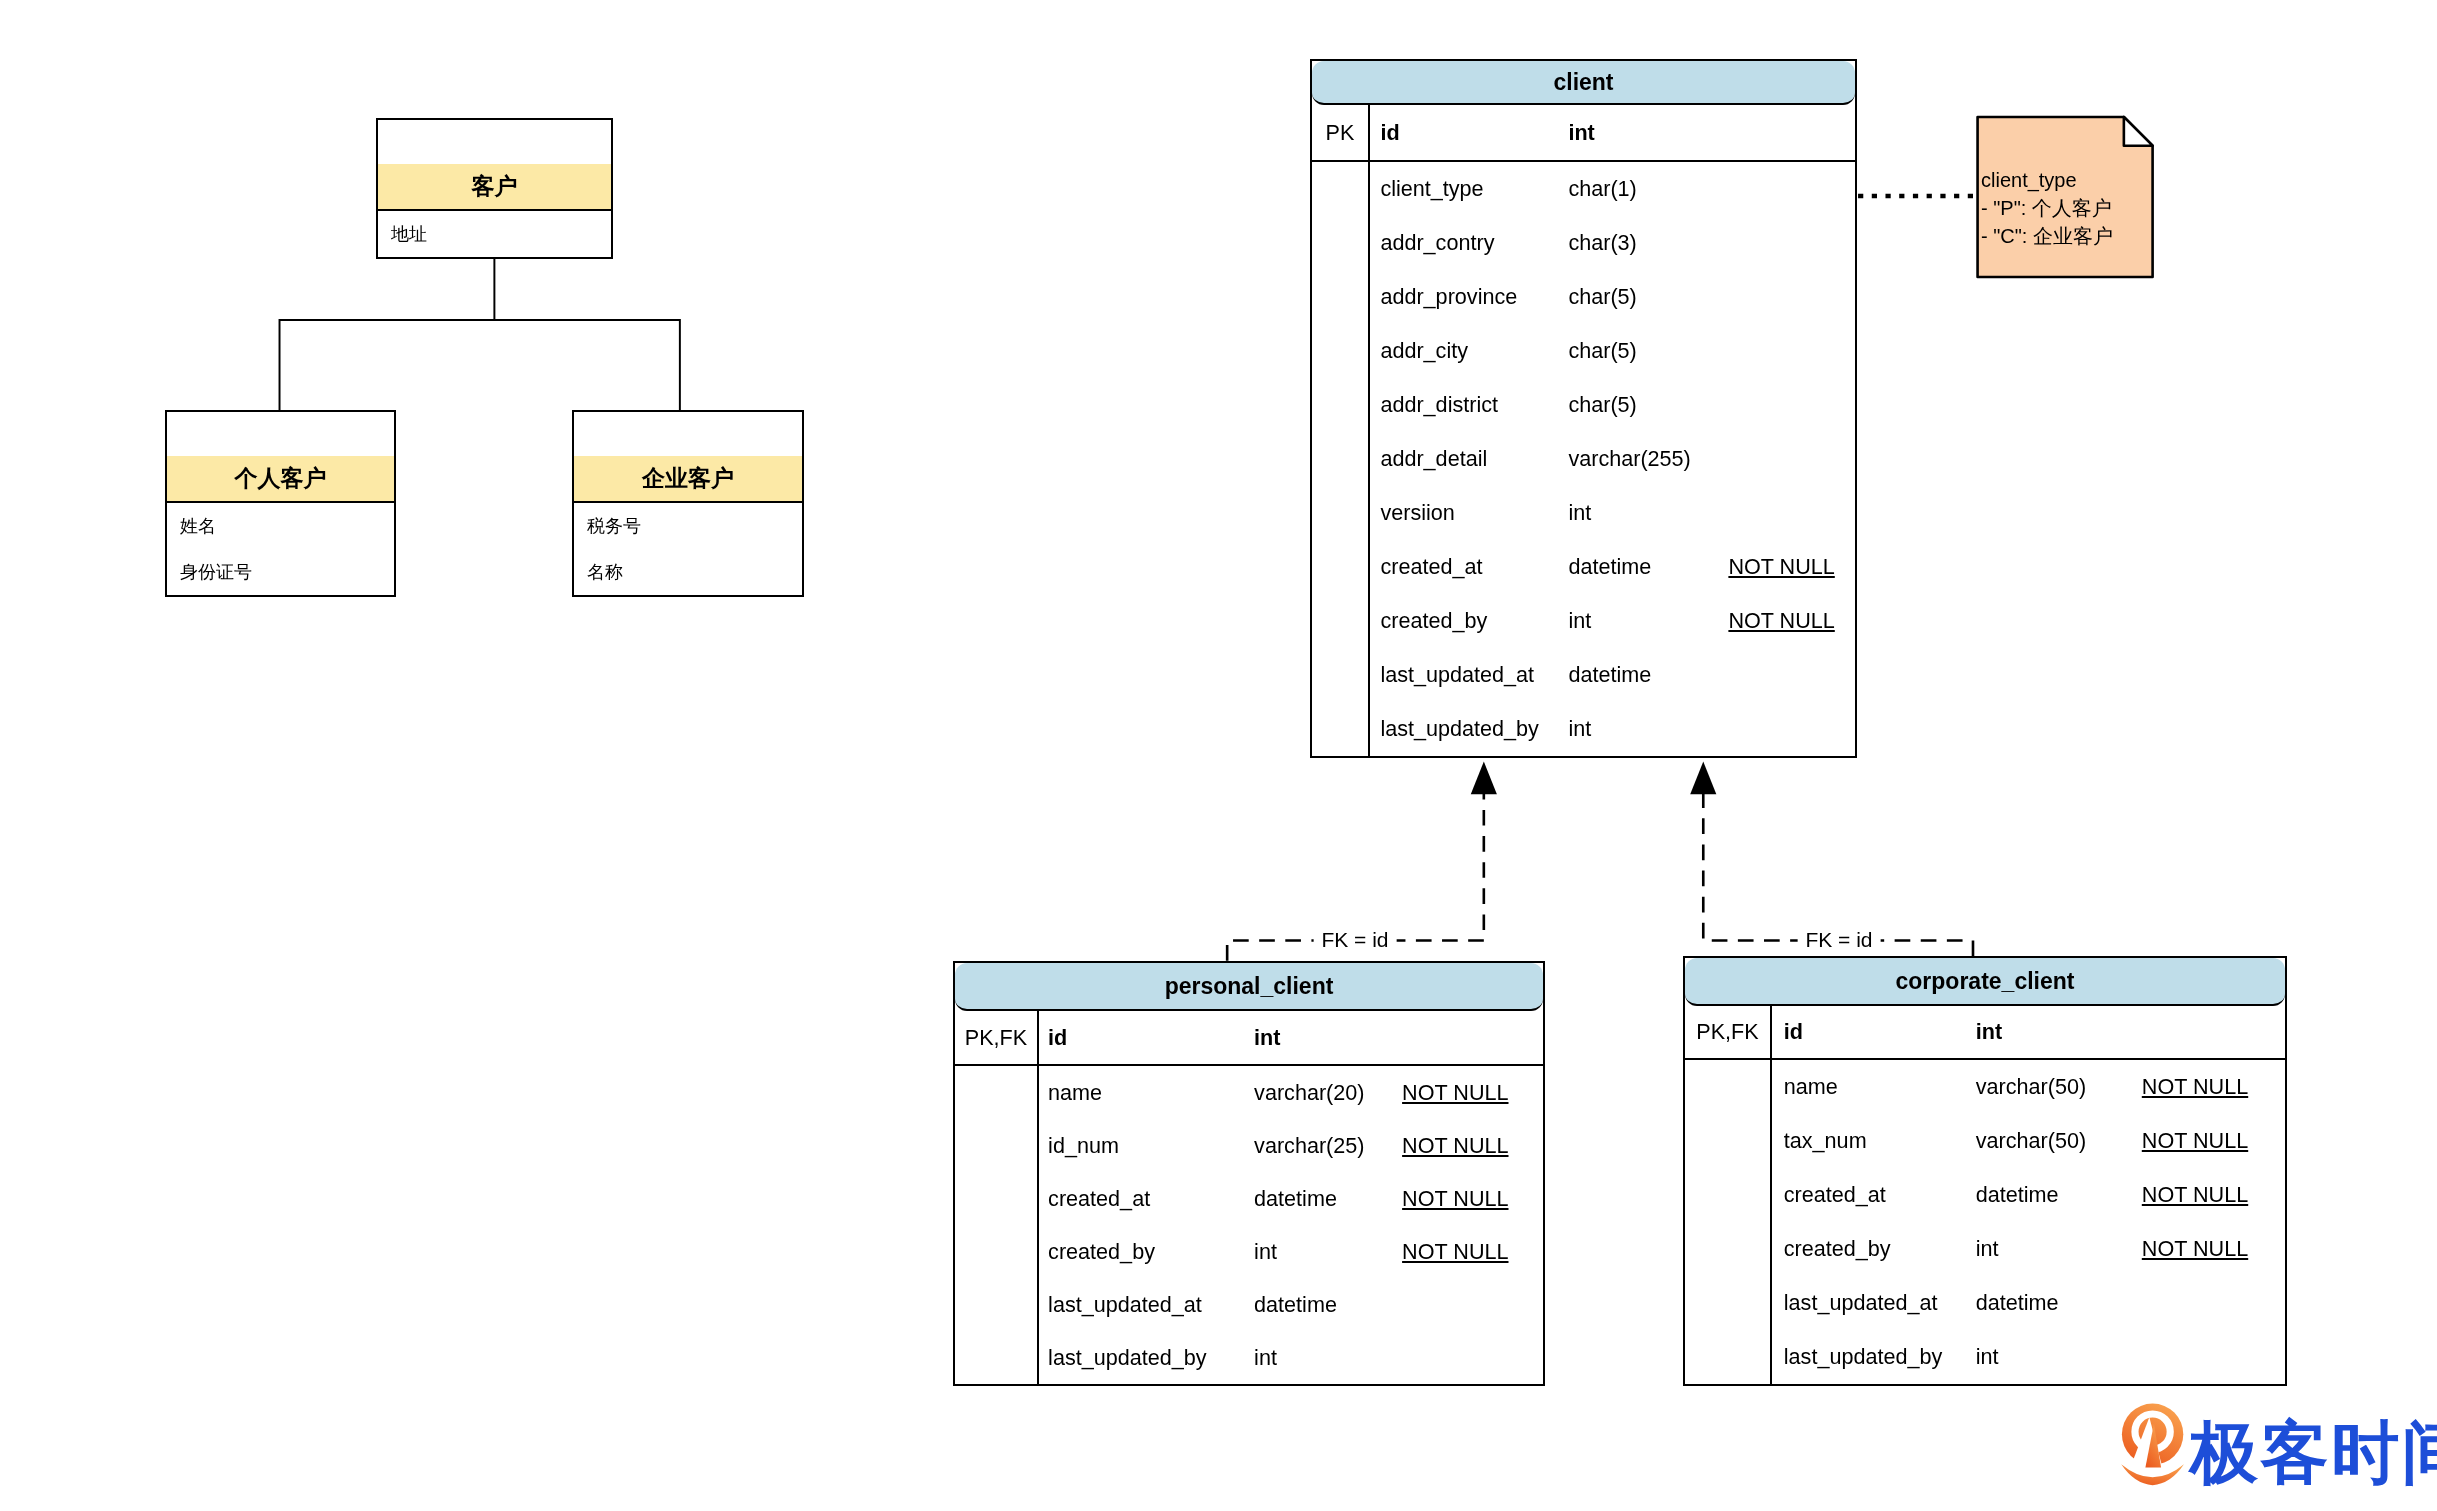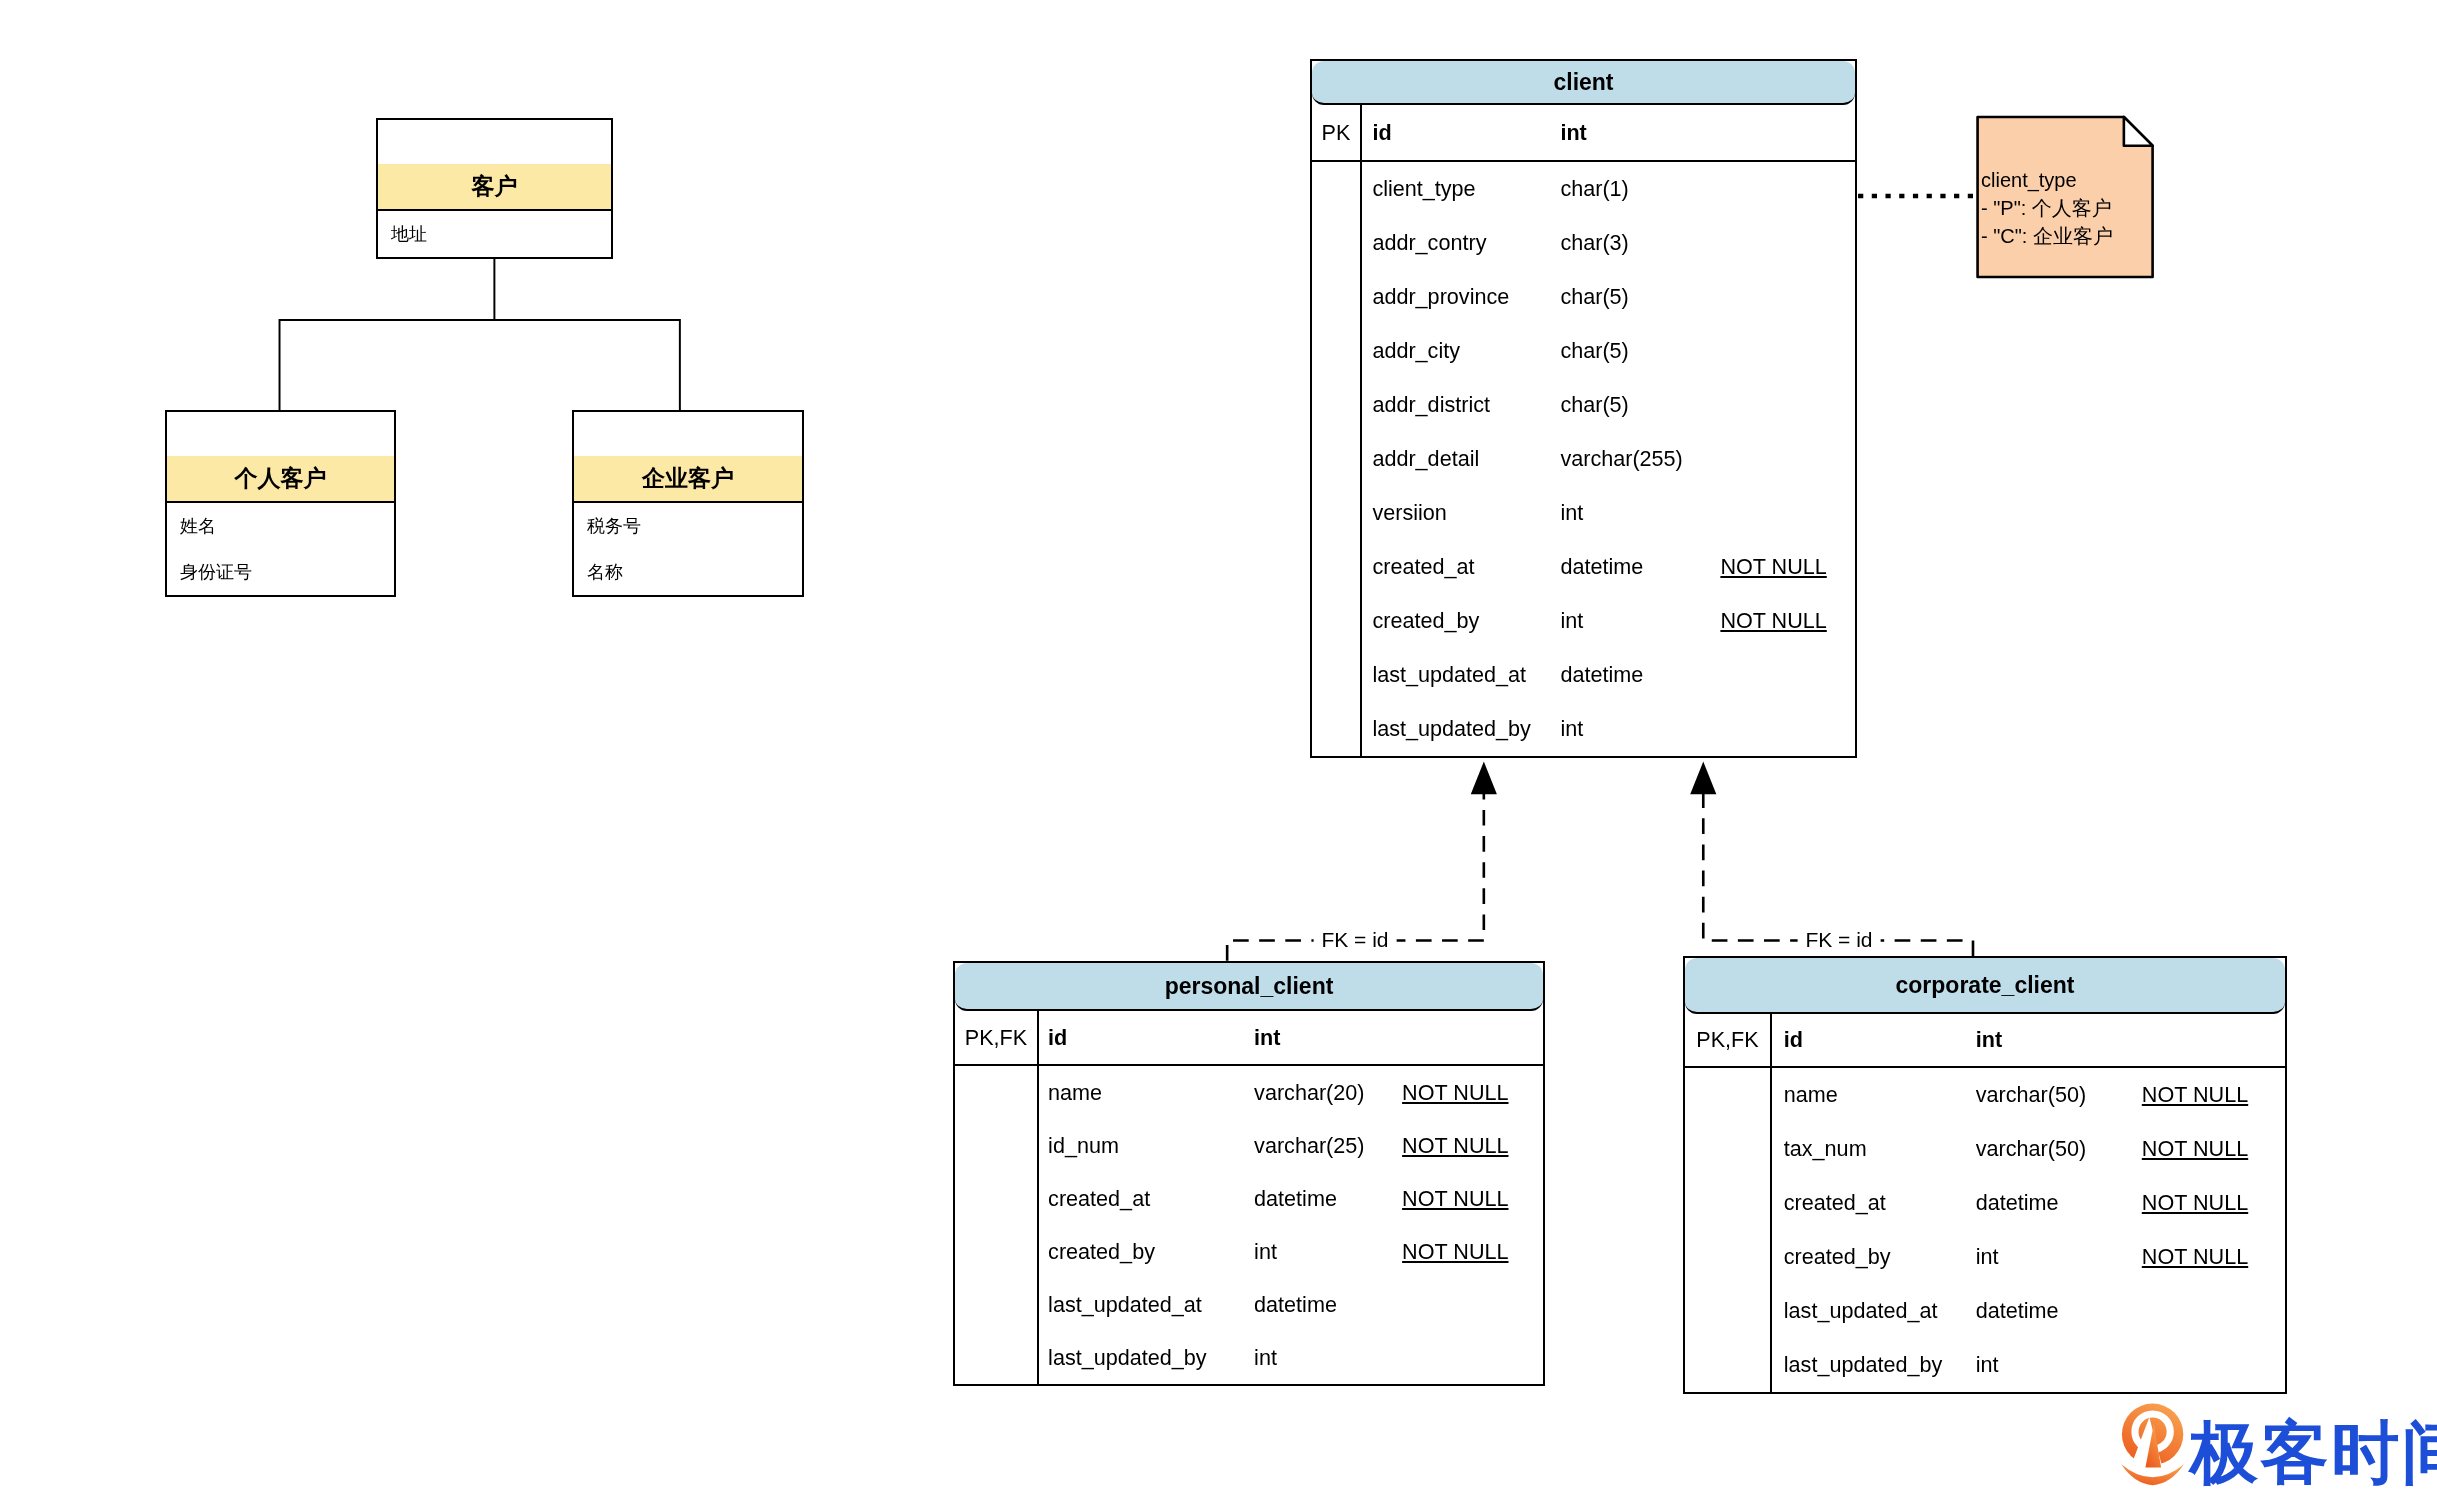--- a/index.html
+++ b/index.html
@@ -40,34 +40,34 @@
   .pkspacer { border-right:2px solid #000; flex:0 0 auto; }
   .db-rows { flex:1; display:flex; flex-direction:column; }
   .db-row { display:flex; align-items:center; }
   .col-name, .col-type { display:inline-block; white-space:nowrap; }
   .col-constraint { white-space:nowrap;text-decoration:underline; }
 
   #tbl-client { left:1310px; top:59px; width:547px; }
   #tbl-client .db-title { height:44px; }
   #tbl-client .db-idrow { height:57px; }
   #tbl-client .db-row   { height:54px; }
-  #tbl-client .pkcell, #tbl-client .pkspacer { width:50px; }
+  #tbl-client .pkcell, #tbl-client .pkspacer { width:58px; }
   #tbl-client .col-name { margin-left:10.4px; width:188px; }
   #tbl-client .col-type { width:160px; }
 
   #tbl-personal { left:953px; top:961px; width:592px; }
   #tbl-personal .db-title { height:48px; }
   #tbl-personal .db-idrow { height:55px; }
   #tbl-personal .db-row   { height:53px; }
   #tbl-personal .pkcell, #tbl-personal .pkspacer { width:84px; }
   #tbl-personal .col-name { margin-left:9.1px; width:206px; }
   #tbl-personal .col-type { width:148px; }
 
   #tbl-corporate { left:1683px; top:956px; width:604px; }
-  #tbl-corporate .db-title { height:56px; }
+  #tbl-corporate .db-title { height:48px; }
   #tbl-corporate .db-idrow { height:54px; }
   #tbl-corporate .db-row   { height:54px; }
   #tbl-corporate .pkcell, #tbl-corporate .pkspacer { width:87px; }
   #tbl-corporate .col-name { margin-left:11.8px; width:192px; }
   #tbl-corporate .col-type { width:166px; }
 
   
   .fk-label {
     position:absolute; z-index:2; background:#fff; padding:0 7.8px;
     font-size:21px; transform:translate(-50%,-50%); white-space:nowrap;

